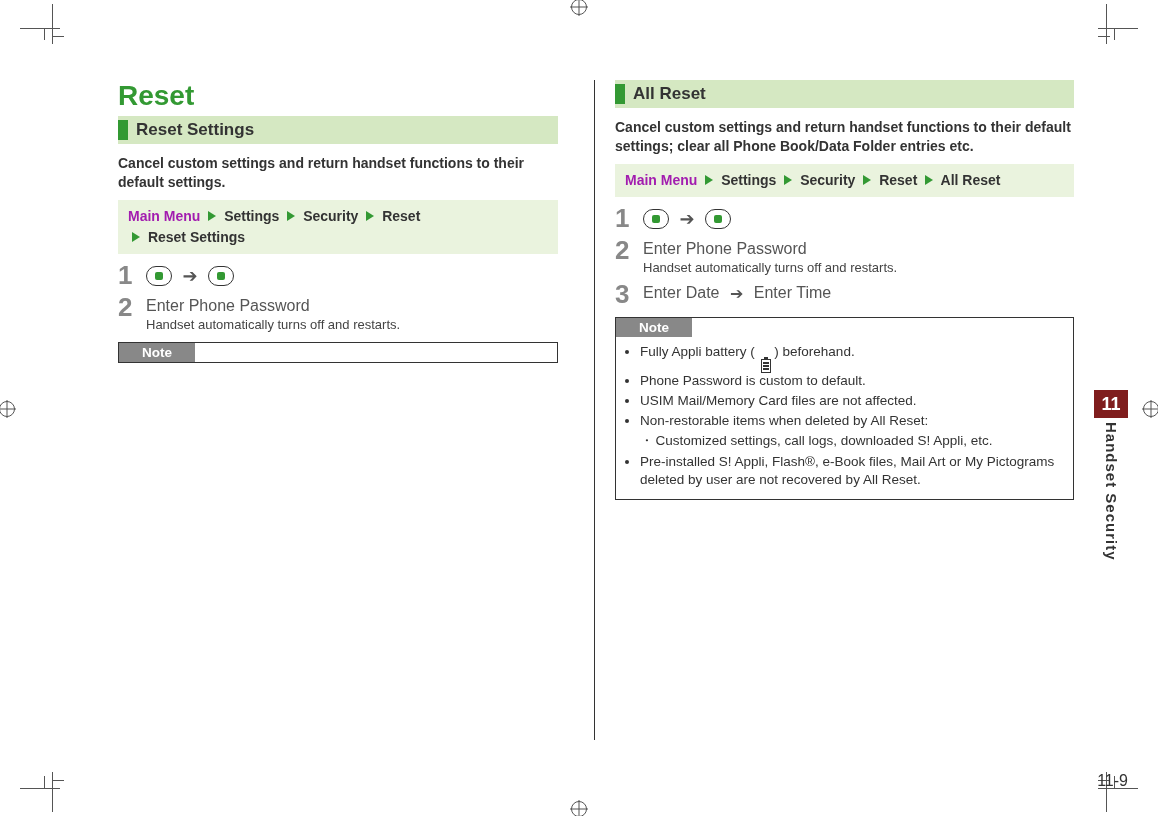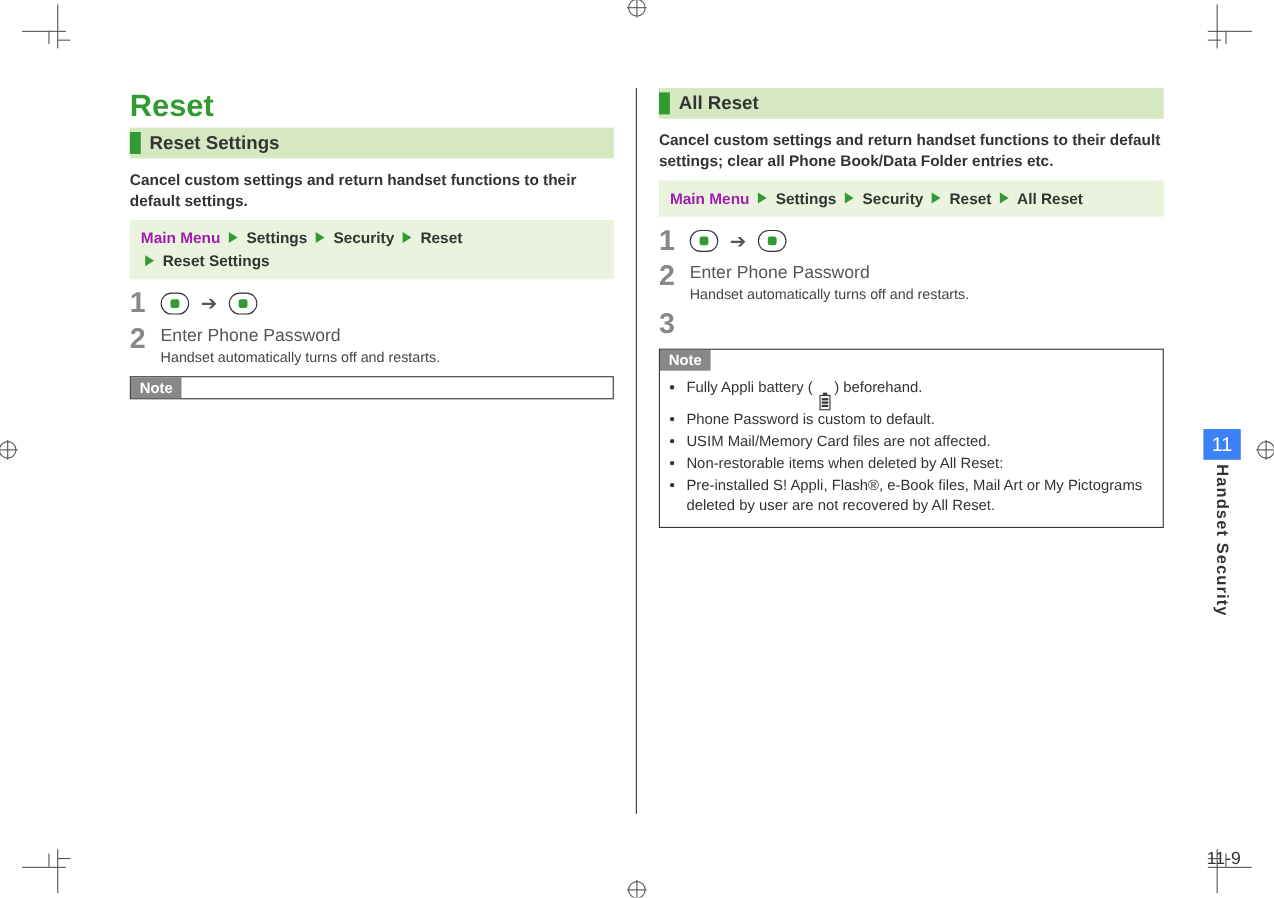--- a/index.html
+++ b/index.html
@@ -15,20 +15,21 @@
   .page{
     position:absolute;
     left:118px;
     top:80px;
     width:960px;
     height:700px;
   }
   .columns{
     display:flex;
     height:660px;
+    gap:16px;
   }
   .col{
     width:460px;
     padding-right:20px;
     box-sizing:border-box;
   }
   .col.right{
     border-left:1px solid #333;
     padding-left:20px;
     padding-right:0;
@@ -134,21 +135,21 @@
   .note-box{
     border:1px solid #333;
     margin-top:10px;
     font-size:13.5px;
   }
   .note-label{
     display:inline-block;
     background:#888;
     color:#fff;
     font-weight:700;
-    padding:2px 8px;
+    padding:2px 23px;
   }
   .note-body{
     padding:4px 8px 8px 8px;
   }
   .note-body ul{
     margin:2px 0 0 0;
     padding-left:16px;
   }
   .note-body li{
     list-style:disc;
@@ -182,23 +183,23 @@
   .battery-icon .bar{
     height:2px;background:#333;
   }
   .sidetab{
     position:absolute;
     right:-50px;
     top:310px;
     text-align:center;
   }
   .sidetab .chap{
-    background:#3b82f6;
+    background:#7f1d1d;
     color:#fff;
-    font-weight:400;
+    font-weight:700;
     font-size:18px;
     width:34px;
     height:28px;
     line-height:28px;
     margin:0 auto 4px auto;
   }
   .sidetab .vtext{
     writing-mode:vertical-rl;
     font-weight:700;
     font-size:15px;
@@ -344,20 +345,25 @@
       <div class="step">
         <div class="step-num">2</div>
         <div class="step-body">
           <div>Enter Phone Password</div>
           <div class="step-sub">Handset automatically turns off and restarts.</div>
         </div>
       </div>
 
       <div class="step">
         <div class="step-num">3</div>
+        <div class="step-body">
+          <span>Enter Date</span>
+          <span class="arrow-glyph" style="font-size:16px">➔</span>
+          <span>Enter Time</span>
+        </div>
       </div>
 
       <div class="note-box">
         <span class="note-label">Note</span>
         <div class="note-body">
           <ul>
             <li>
               <span>Fully Appli battery (</span>
               <span class="battery-icon">
                 <span class="cap"></span>
@@ -365,20 +371,21 @@
                     <span class="bar"></span>
                     <span class="bar"></span>
                     <span class="bar"></span>
                   </span>
               </span>
               <span>) beforehand.</span>
             </li>
             <li>Phone Password is custom to default.</li>
             <li>USIM Mail/Memory Card files are not affected.</li>
             <li>Non-restorable items when deleted by All Reset:</li>
+            <li class="sub dot">Customized settings, call logs, downloaded S! Appli, etc.</li>
             <li>Pre-installed S! Appli, Flash®, e-Book files, Mail Art or My Pictograms deleted by user are not recovered by All Reset.</li>
           </ul>
         </div>
       </div>
 
     </div>
   </div>
 
   <div class="sidetab">
     <div class="chap">11</div>

